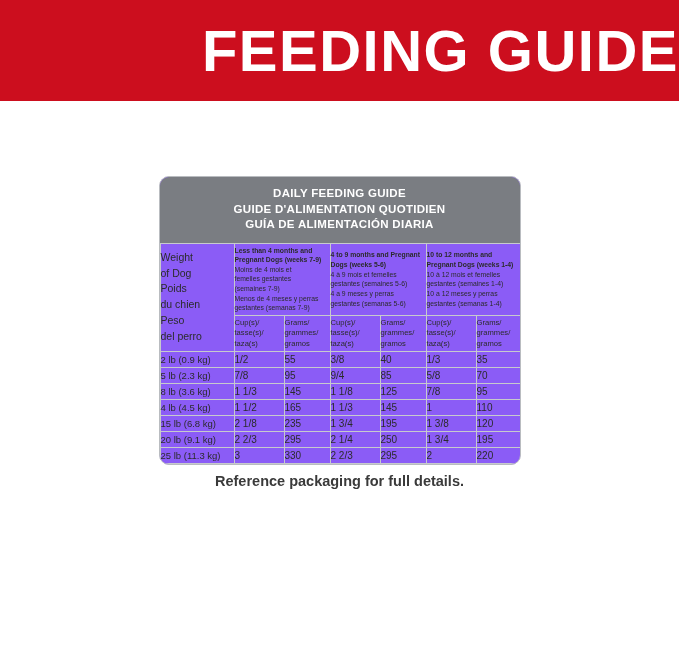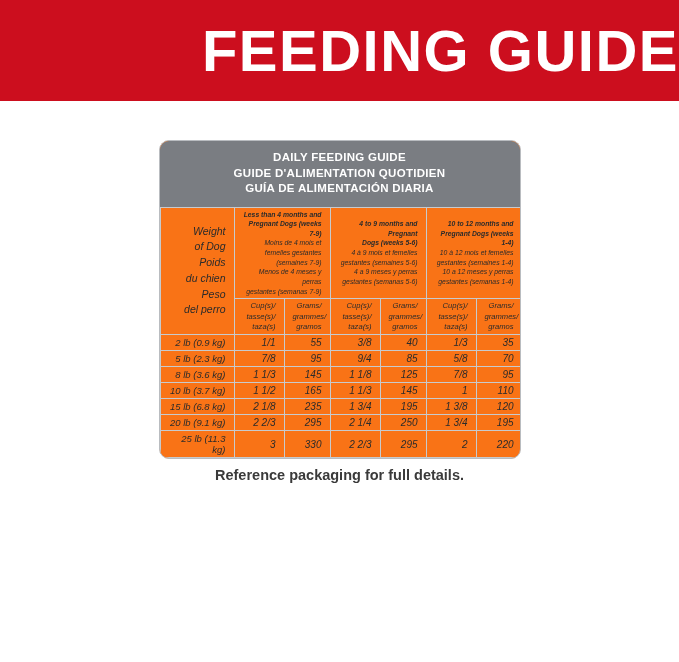--- a/index.html
+++ b/index.html
@@ -33,48 +33,48 @@
   .guide-wrap {
     display: flex;
     justify-content: center;
     margin-top: 39px;
   }
   .guide-card {
     width: 362px;
     border: 1.5px solid #b9bcc0;
     border-radius: 10px;
     overflow: hidden;
-    background: #f97316;
+    background: #8b5cf6;
     box-sizing: border-box;
+    margin-top: 36px;
   }
   .card-header {
     background: #7a7d82;
     color: #ffffff;
     text-align: center;
     padding: 9px 6px 10px 6px;
   }
   .card-header div {
     font-size: 11.5px;
     font-weight: bold;
     letter-spacing: 0.3px;
     line-height: 1.35;
   }
   table.feeding {
     width: 100%;
     border-collapse: collapse;
     table-layout: fixed;
   }
   table.feeding td, table.feeding th {
     border: 1px solid #c7cacd;
-    text-align: right;
+    text-align: left;
     vertical-align: middle;
     color: #2b2b2b;
     font-weight: normal;
-    padding: 2px 8px;
-    font-style: italic;
+    padding: 2px 0;
   }
   td.weight-head {
     font-size: 10.5px;
     line-height: 1.5;
     padding: 6px 2px;
     width: 74px;
   }
   td.age-head {
     font-size: 6.8px;
     line-height: 1.42;
@@ -195,21 +195,21 @@
           </td>
           <td class="unit">
             <div>Grams/</div>
             <div>grammes/</div>
             <div>gramos</div>
           </td>
         </tr>
 
         <tr>
           <td class="weight-cell">2 lb (0.9 kg)</td>
-          <td class="val">1/1</td>
+          <td class="val">1/2</td>
           <td class="val">55</td>
           <td class="val">3/8</td>
           <td class="val">40</td>
           <td class="val">1/3</td>
           <td class="val">35</td>
         </tr>
         <tr>
           <td class="weight-cell">5 lb (2.3 kg)</td>
           <td class="val">7/8</td>
           <td class="val">95</td>
@@ -221,21 +221,21 @@
         <tr>
           <td class="weight-cell">8 lb (3.6 kg)</td>
           <td class="val">1 1/3</td>
           <td class="val">145</td>
           <td class="val">1 1/8</td>
           <td class="val">125</td>
           <td class="val">7/8</td>
           <td class="val">95</td>
         </tr>
         <tr>
-          <td class="weight-cell">10 lb (3.7 kg)</td>
+          <td class="weight-cell">4 lb (4.5 kg)</td>
           <td class="val">1 1/2</td>
           <td class="val">165</td>
           <td class="val">1 1/3</td>
           <td class="val">145</td>
           <td class="val">1</td>
           <td class="val">110</td>
         </tr>
         <tr>
           <td class="weight-cell">15 lb (6.8 kg)</td>
           <td class="val">2 1/8</td>

